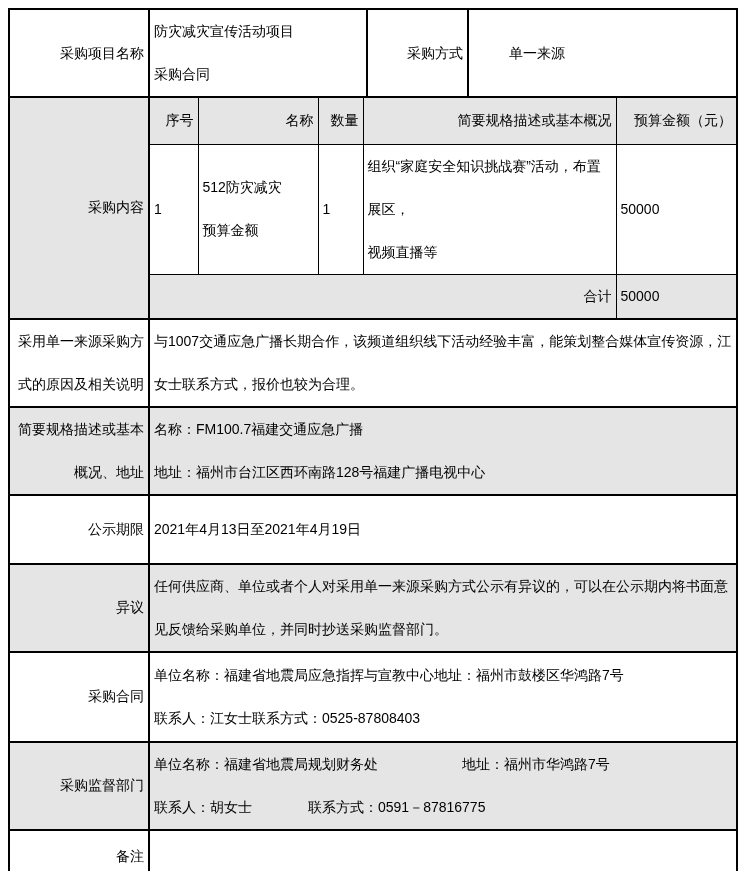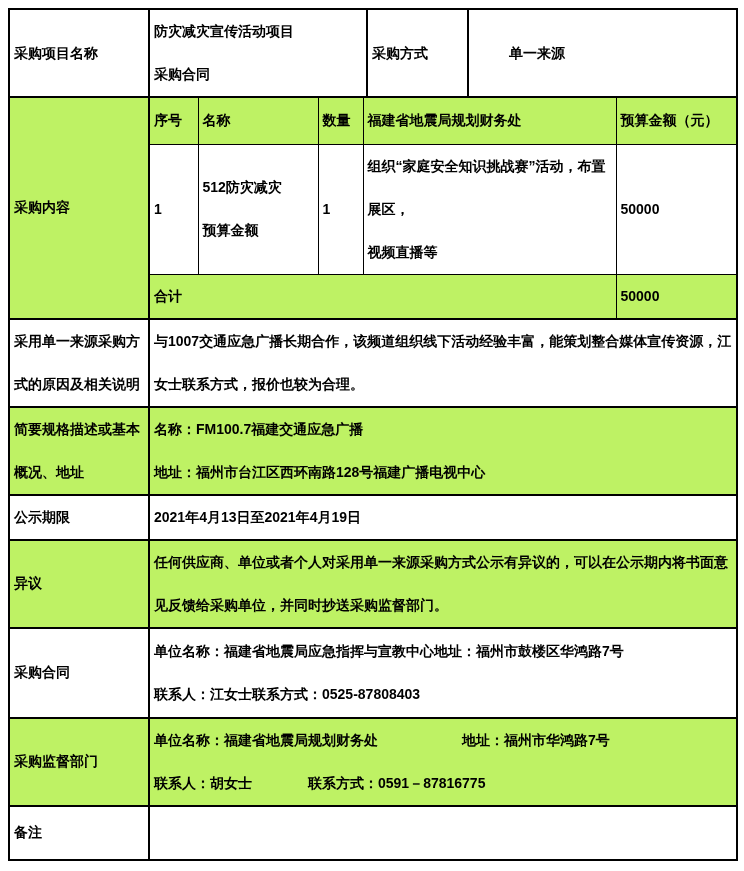--- a/index.html
+++ b/index.html
@@ -23,24 +23,23 @@
     line-height: 43px;
   }
   td {
     border: 1px solid #000;
     padding: 0 4px;
     vertical-align: middle;
     white-space: pre-wrap;
     overflow: hidden;
     word-break: normal;
     overflow-wrap: anywhere;
-    font-weight: bold;
   }
-  .b { font-weight: bold; }
-  .gray { background: #bef264; }
+  .b { font-weight: normal; text-align: right; }
+  .gray { background: #e5e5e5; }
   .t2 { border-top-width: 2px; }
   .r2 { border-right-width: 2px; }
   .indent { padding-left: 40px; }
 </style>
 </head>
 <body>
 
 <table class="doc">
   <colgroup>
     <col style="width:140px">
@@ -60,21 +59,21 @@
 采购合同</td>
     <td class="b r2">采购方式</td>
     <td colspan="2" class="indent">单一来源</td>
   </tr>
 
   <tr style="height:47px">
     <td rowspan="3" class="b r2 gray t2">采购内容</td>
     <td class="b gray t2">序号</td>
     <td class="b gray t2">名称</td>
     <td class="b gray t2">数量</td>
-    <td colspan="3" class="b gray t2">福建省地震局规划财务处</td>
+    <td colspan="3" class="b gray t2">简要规格描述或基本概况</td>
     <td class="b gray t2">预算金额（元）</td>
   </tr>
 
   <tr style="height:125px">
     <td>1</td>
     <td>512防灾减灾
 预算金额</td>
     <td>1</td>
     <td colspan="3">组织“家庭安全知识挑战赛”活动，布置展区，
 视频直播等</td>
@@ -90,21 +89,21 @@
     <td class="b r2 t2">采用单一来源采购方式的原因及相关说明</td>
     <td colspan="7" class="t2">与1007交通应急广播长期合作，该频道组织线下活动经验丰富，能策划整合媒体宣传资源，江女士联系方式，报价也较为合理。</td>
   </tr>
 
   <tr style="height:83px">
     <td class="b r2 t2 gray">简要规格描述或基本概况、地址</td>
     <td colspan="7" class="t2 gray">名称：FM100.7福建交通应急广播
 地址：福州市台江区西环南路128号福建广播电视中心</td>
   </tr>
 
-  <tr style="height:45px">
+  <tr style="height:69px">
     <td class="b r2 t2">公示期限</td>
     <td colspan="7" class="t2">2021年4月13日至2021年4月19日</td>
   </tr>
 
   <tr style="height:84px">
     <td class="b r2 t2 gray">异议</td>
     <td colspan="7" class="t2 gray">任何供应商、单位或者个人对采用单一来源采购方式公示有异议的，可以在公示期内将书面意见反馈给采购单位，并同时抄送采购监督部门。</td>
   </tr>
 
   <tr style="height:90px">

